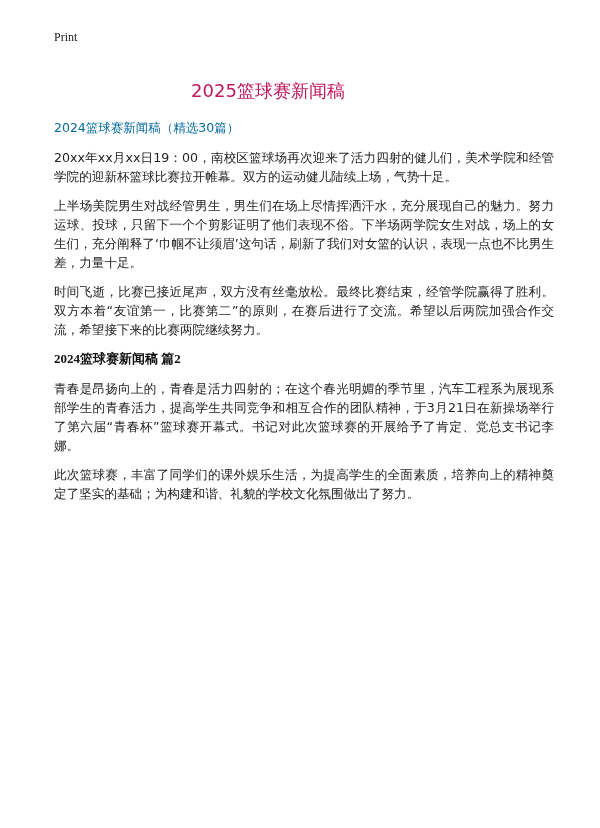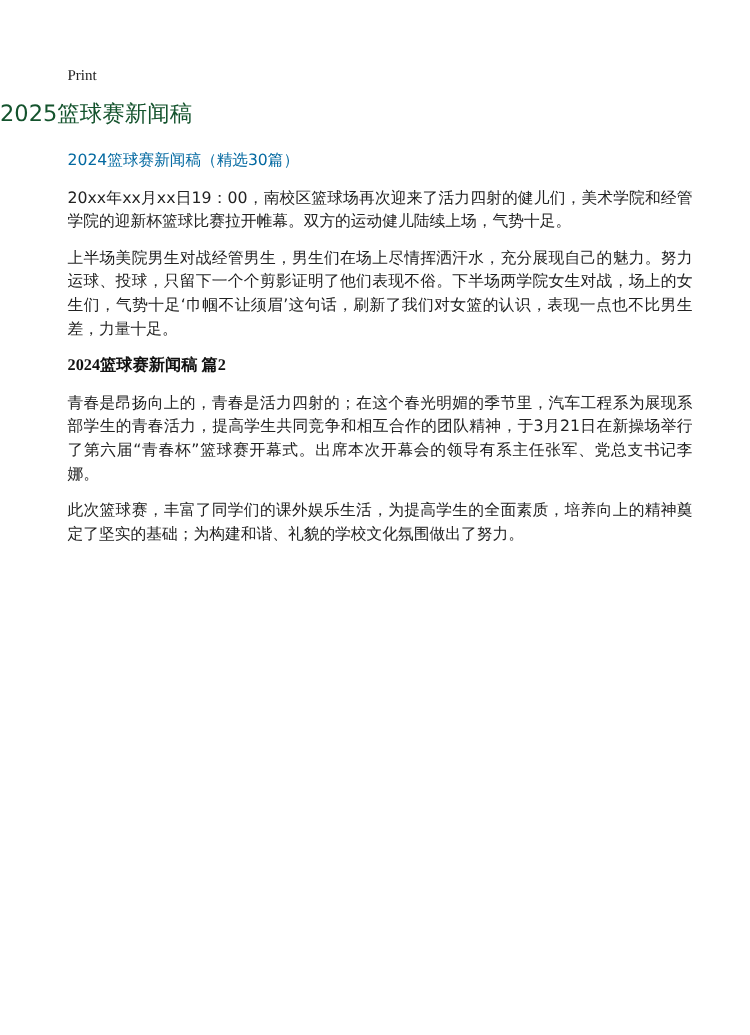--- a/index.html
+++ b/index.html
@@ -17,33 +17,34 @@
     .page {
       position: absolute;
       left: 0;
       top: 0;
       width: 600px;
       height: 828px;
     }
     .print-label {
       position: absolute;
       left: 54px;
-      top: 53px;
+      top: 30px;
       font-family: "Liberation Serif", serif;
       font-size: 12px;
       color: #222;
     }
     .doc-title {
       position: absolute;
       left: 0;
       width: 536px;
       top: 79px;
+      text-align: center;
       font-family: "DejaVu Sans", sans-serif;
       font-size: 18px;
-      color: #14532d;
+      color: #be185d;
     }
     .content {
       position: absolute;
       left: 54px;
       top: 118px;
       width: 500px;
     }
     .subtitle {
       font-family: "DejaVu Sans", sans-serif;
       font-size: 12.5px;
@@ -74,23 +75,24 @@
 
 <div class="page">
   <div class="print-label">Print</div>
   <div class="doc-title">2025篮球赛新闻稿</div>
 
   <div class="content">
     <div class="subtitle">2024篮球赛新闻稿（精选30篇）</div>
 
     <div>
       <p class="para">20xx年xx月xx日19：00，南校区篮球场再次迎来了活力四射的健儿们，美术学院和经管学院的迎新杯篮球比赛拉开帷幕。双方的运动健儿陆续上场，气势十足。</p>
-      <p class="para">上半场美院男生对战经管男生，男生们在场上尽情挥洒汗水，充分展现自己的魅力。努力运球、投球，只留下一个个剪影证明了他们表现不俗。下半场两学院女生对战，场上的女生们，气势十足‘巾帼不让须眉’这句话，刷新了我们对女篮的认识，表现一点也不比男生差，力量十足。</p>
+      <p class="para">上半场美院男生对战经管男生，男生们在场上尽情挥洒汗水，充分展现自己的魅力。努力运球、投球，只留下一个个剪影证明了他们表现不俗。下半场两学院女生对战，场上的女生们，充分阐释了‘巾帼不让须眉’这句话，刷新了我们对女篮的认识，表现一点也不比男生差，力量十足。</p>
+      <p class="para">时间飞逝，比赛已接近尾声，双方没有丝毫放松。最终比赛结束，经管学院赢得了胜利。双方本着“友谊第一，比赛第二”的原则，在赛后进行了交流。希望以后两院加强合作交流，希望接下来的比赛两院继续努力。</p>
     </div>
 
     <div>
       <div class="section-heading">2024篮球赛新闻稿 篇2</div>
-      <p class="para">青春是昂扬向上的，青春是活力四射的；在这个春光明媚的季节里，汽车工程系为展现系部学生的青春活力，提高学生共同竞争和相互合作的团队精神，于3月21日在新操场举行了第六届“青春杯”篮球赛开幕式。出席本次开幕会的领导有系主任张军、党总支书记李娜。</p>
+      <p class="para">青春是昂扬向上的，青春是活力四射的；在这个春光明媚的季节里，汽车工程系为展现系部学生的青春活力，提高学生共同竞争和相互合作的团队精神，于3月21日在新操场举行了第六届“青春杯”篮球赛开幕式。书记对此次篮球赛的开展给予了肯定、党总支书记李娜。</p>
       <p class="para">此次篮球赛，丰富了同学们的课外娱乐生活，为提高学生的全面素质，培养向上的精神奠定了坚实的基础；为构建和谐、礼貌的学校文化氛围做出了努力。</p>
     </div>
 
   </div>
 </div>
 
 </body></html>

